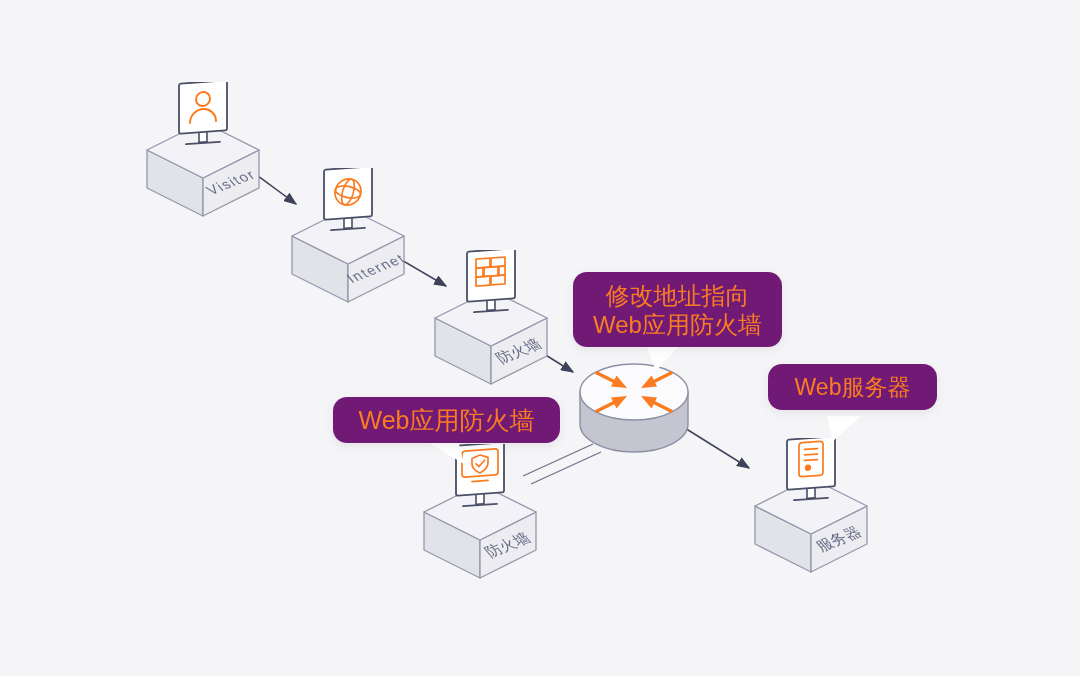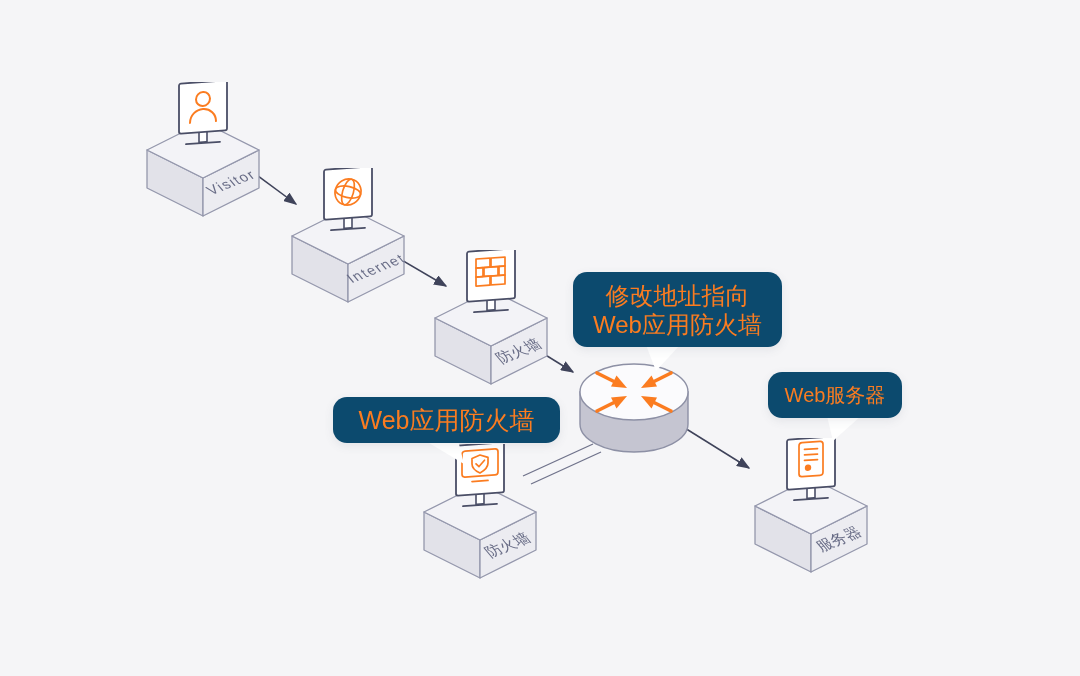--- a/index.html
+++ b/index.html
@@ -35,28 +35,28 @@
   .conn-plain { stroke:#70738b; stroke-width:1.3; fill:none; }
 
   
   .cyl-side { fill:#c5c5d1; stroke:#8d90a5; stroke-width:1.4; }
   .cyl-top  { fill:#fbfbfd; stroke:#8d90a5; stroke-width:1.4; }
   .in-arrow line { stroke:#fb7c20; stroke-width:3.6; stroke-linecap:round; }
   .in-arrow polygon { fill:#fb7c20; }
 
   
   .callout {
-    position:absolute; background:#0c4a6e; border-radius:14px;
+    position:absolute; background:#701a75; border-radius:14px;
     box-shadow:0 3px 10px rgba(80,84,110,0.10);
     color:#fb7c20; text-align:center; font-weight:500; box-sizing:border-box;
   }
   .callout-tail { fill:#ffffff; }
   #callout-redirect { left:573px; top:272px; width:209px; height:75px; font-size:24px; line-height:29px; padding-top:9px; }
   #callout-waf      { left:333px; top:397px; width:227px; height:46px; font-size:25px; line-height:46px; }
-  #callout-server   { left:768px; top:372px; width:134px; height:46px; font-size:20px; line-height:46px; }
+  #callout-server   { left:768px; top:364px; width:169px; height:46px; font-size:23px; line-height:46px; }
 </style>
 </head>
 <body>
 
 <div class="canvas">
 
   <svg class="overlay" viewBox="0 0 1080 676">
     <defs>
       <marker id="ah" markerWidth="9" markerHeight="7" refX="8" refY="3.5" orient="auto">
         <path d="M0,0 L9,3.5 L0,7 Z" fill="#3f435a"></path>

